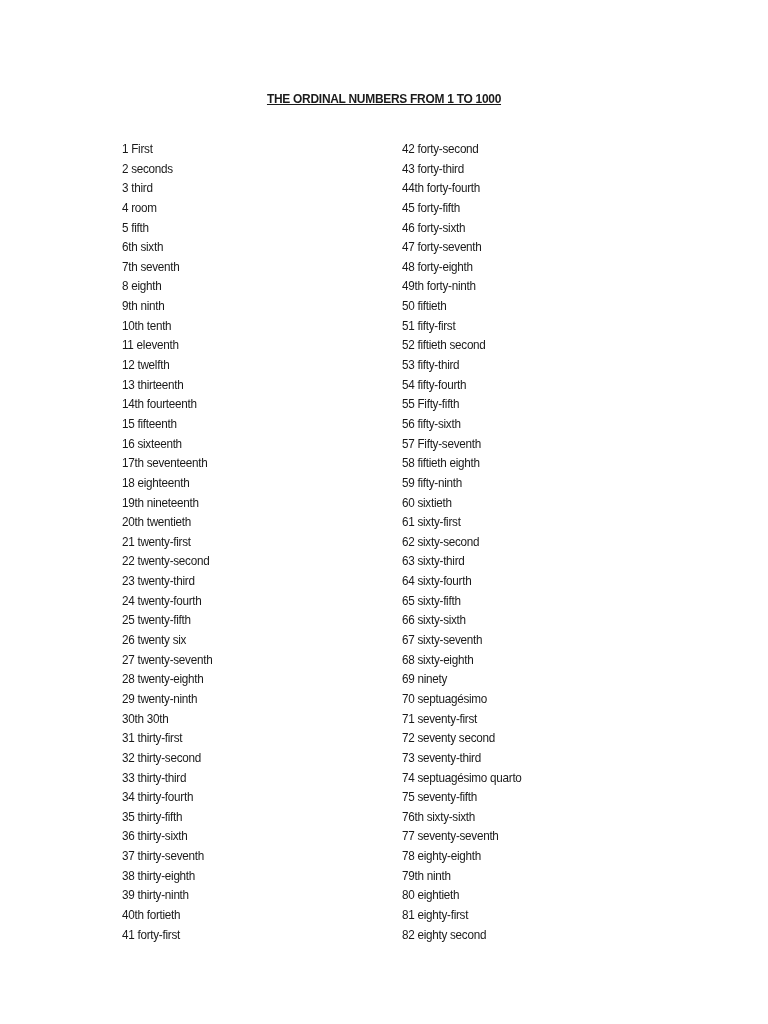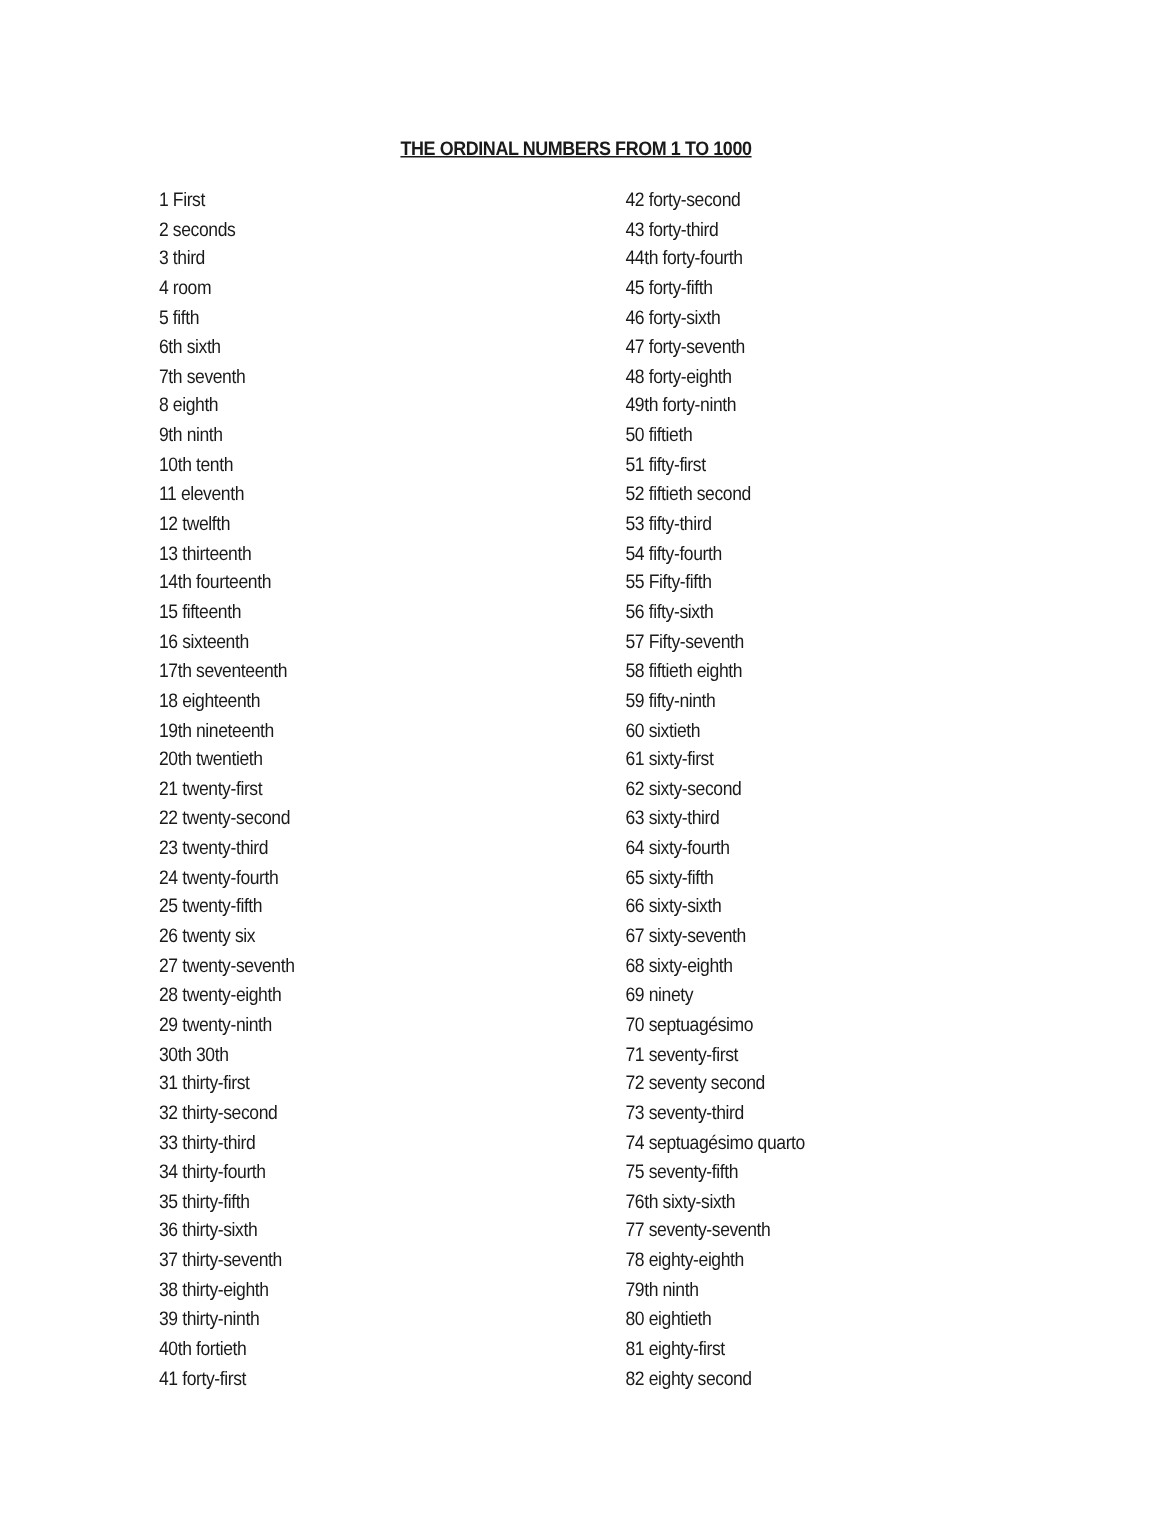--- a/index.html
+++ b/index.html
@@ -24,26 +24,26 @@
       font-size: 13px;
       font-weight: bold;
       text-decoration: underline;
       letter-spacing: -0.3px;
       transform: scaleX(0.92);
       transform-origin: center;
     }
     .column {
       position: absolute;
       top: 123px;
-      margin: 0;
+      margin: 16px;
       padding: 0;
       list-style: none;
     }
     .column.left { left: 106px; }
-    .column.right { left: 417px; }
+    .column.right { left: 386px; }
     .column li {
       height: 19.65px;
       line-height: 19.65px;
       font-size: 13px;
       white-space: nowrap;
       letter-spacing: -0.3px;
       transform: scaleX(0.9);
       transform-origin: left center;
     }
   </style>

